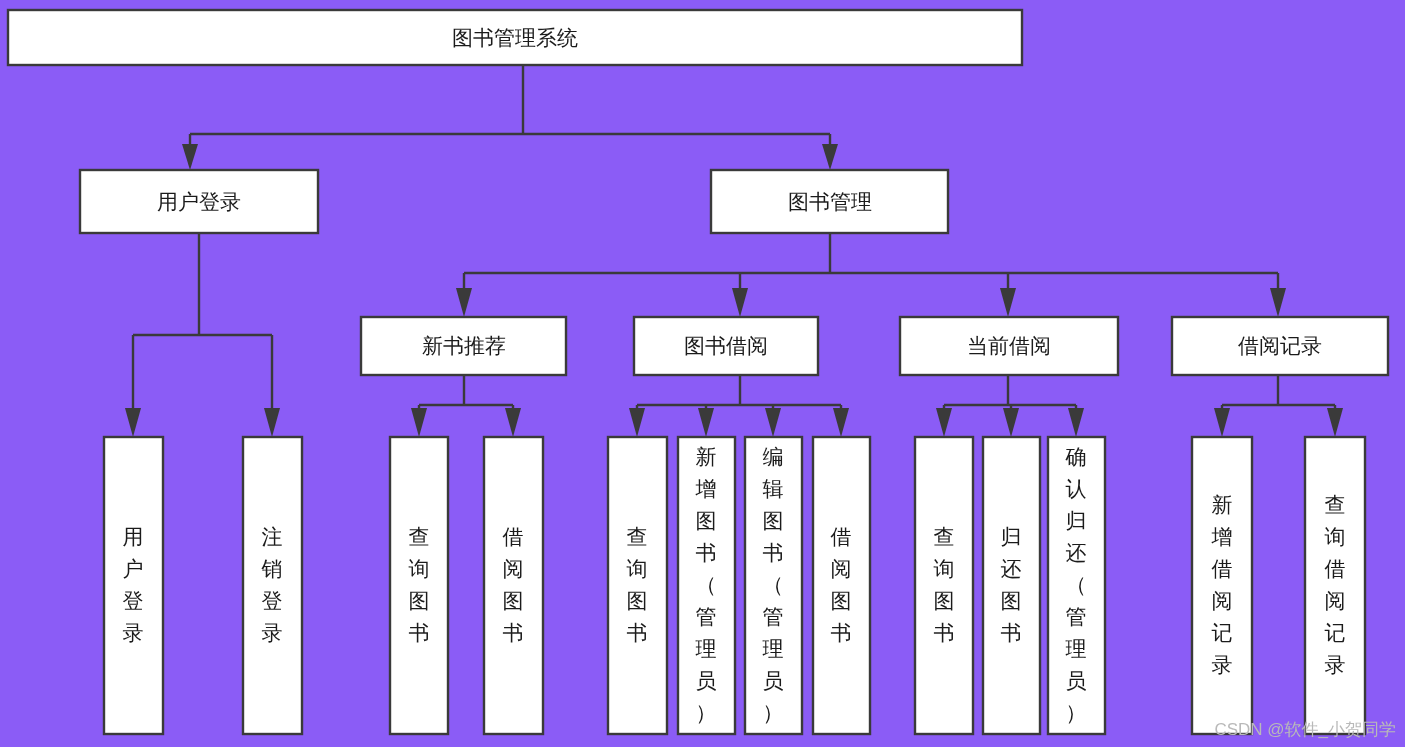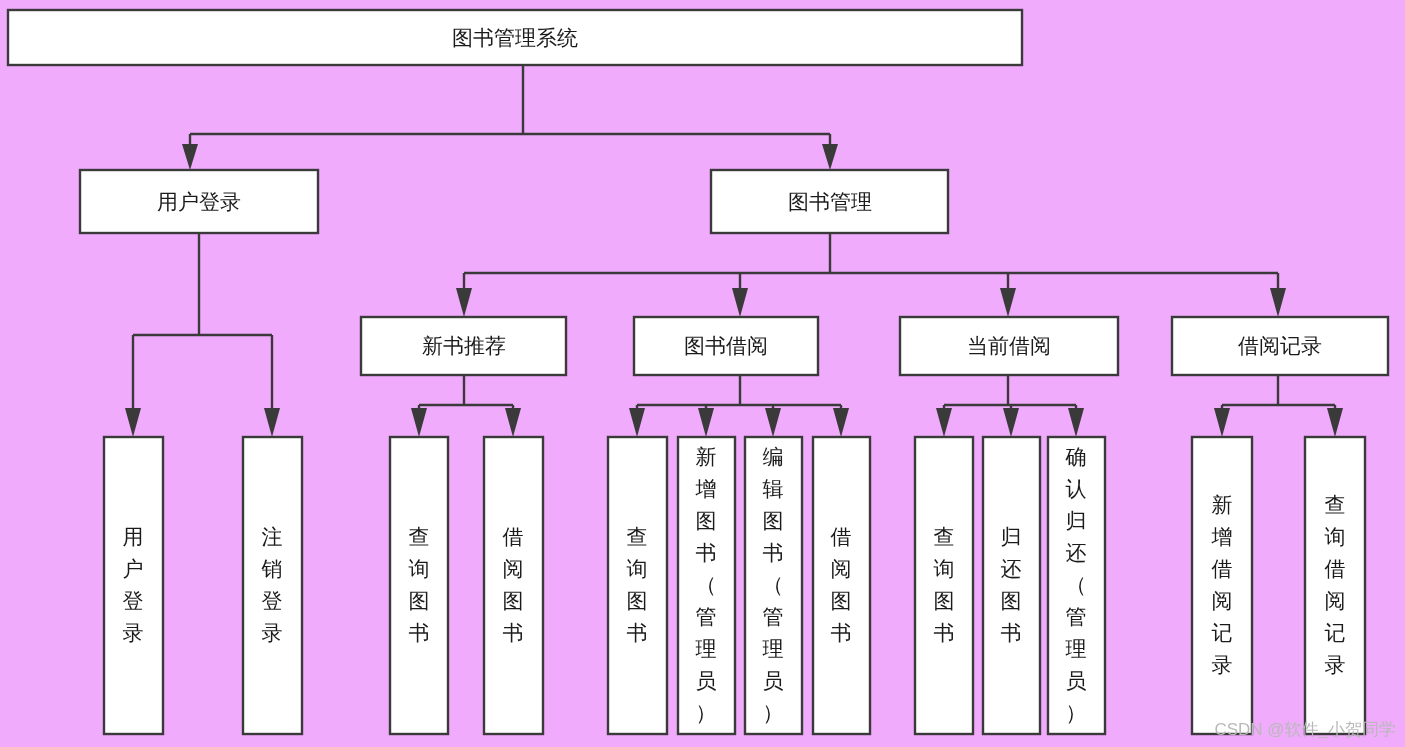--- a/index.html
+++ b/index.html
@@ -7,21 +7,21 @@
     padding: 0;
     background: #ffffff;
   }
   body {
     font-family: "Liberation Sans", "DejaVu Sans", sans-serif;
   }
   #diagram-root {
     position: relative;
     width: 1405px;
     height: 747px;
-    background: #f0abfc;
+    background: #8b5cf6;
     overflow: hidden;
   }
   svg.diagram-canvas {
     position: absolute;
     left: 0;
     top: 0;
     width: 1405px;
     height: 747px;
   }
   .node-rect {

